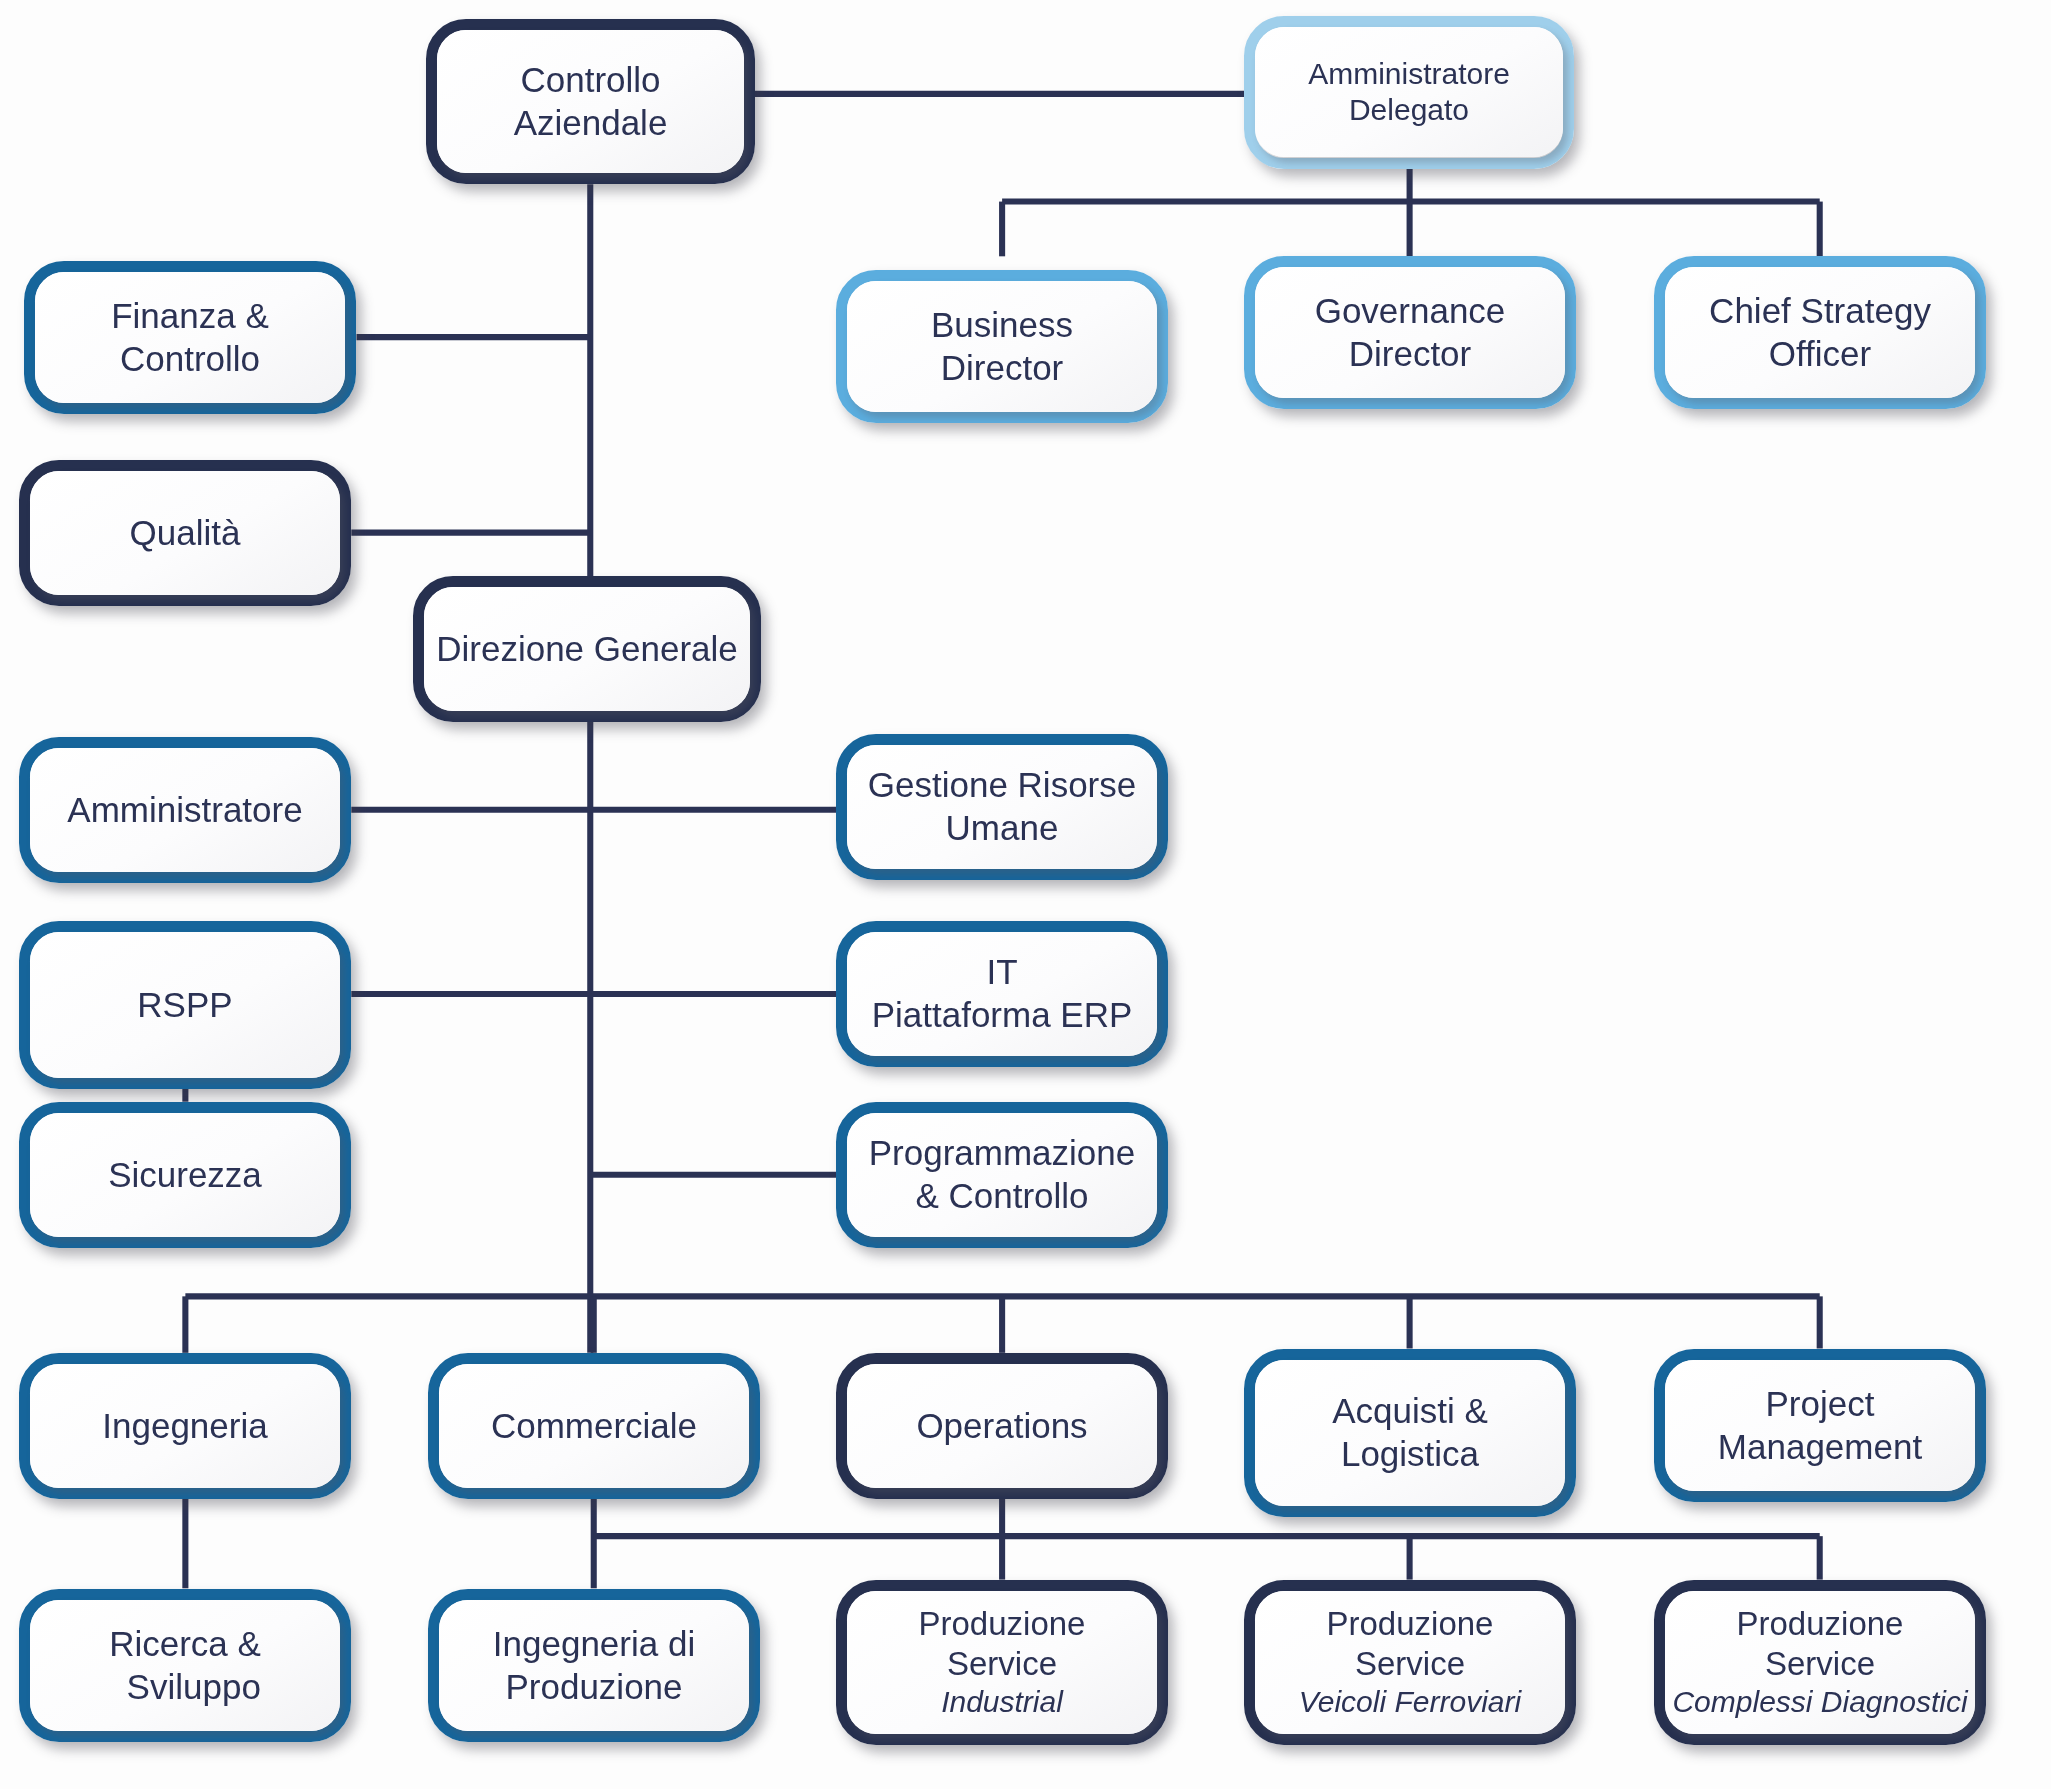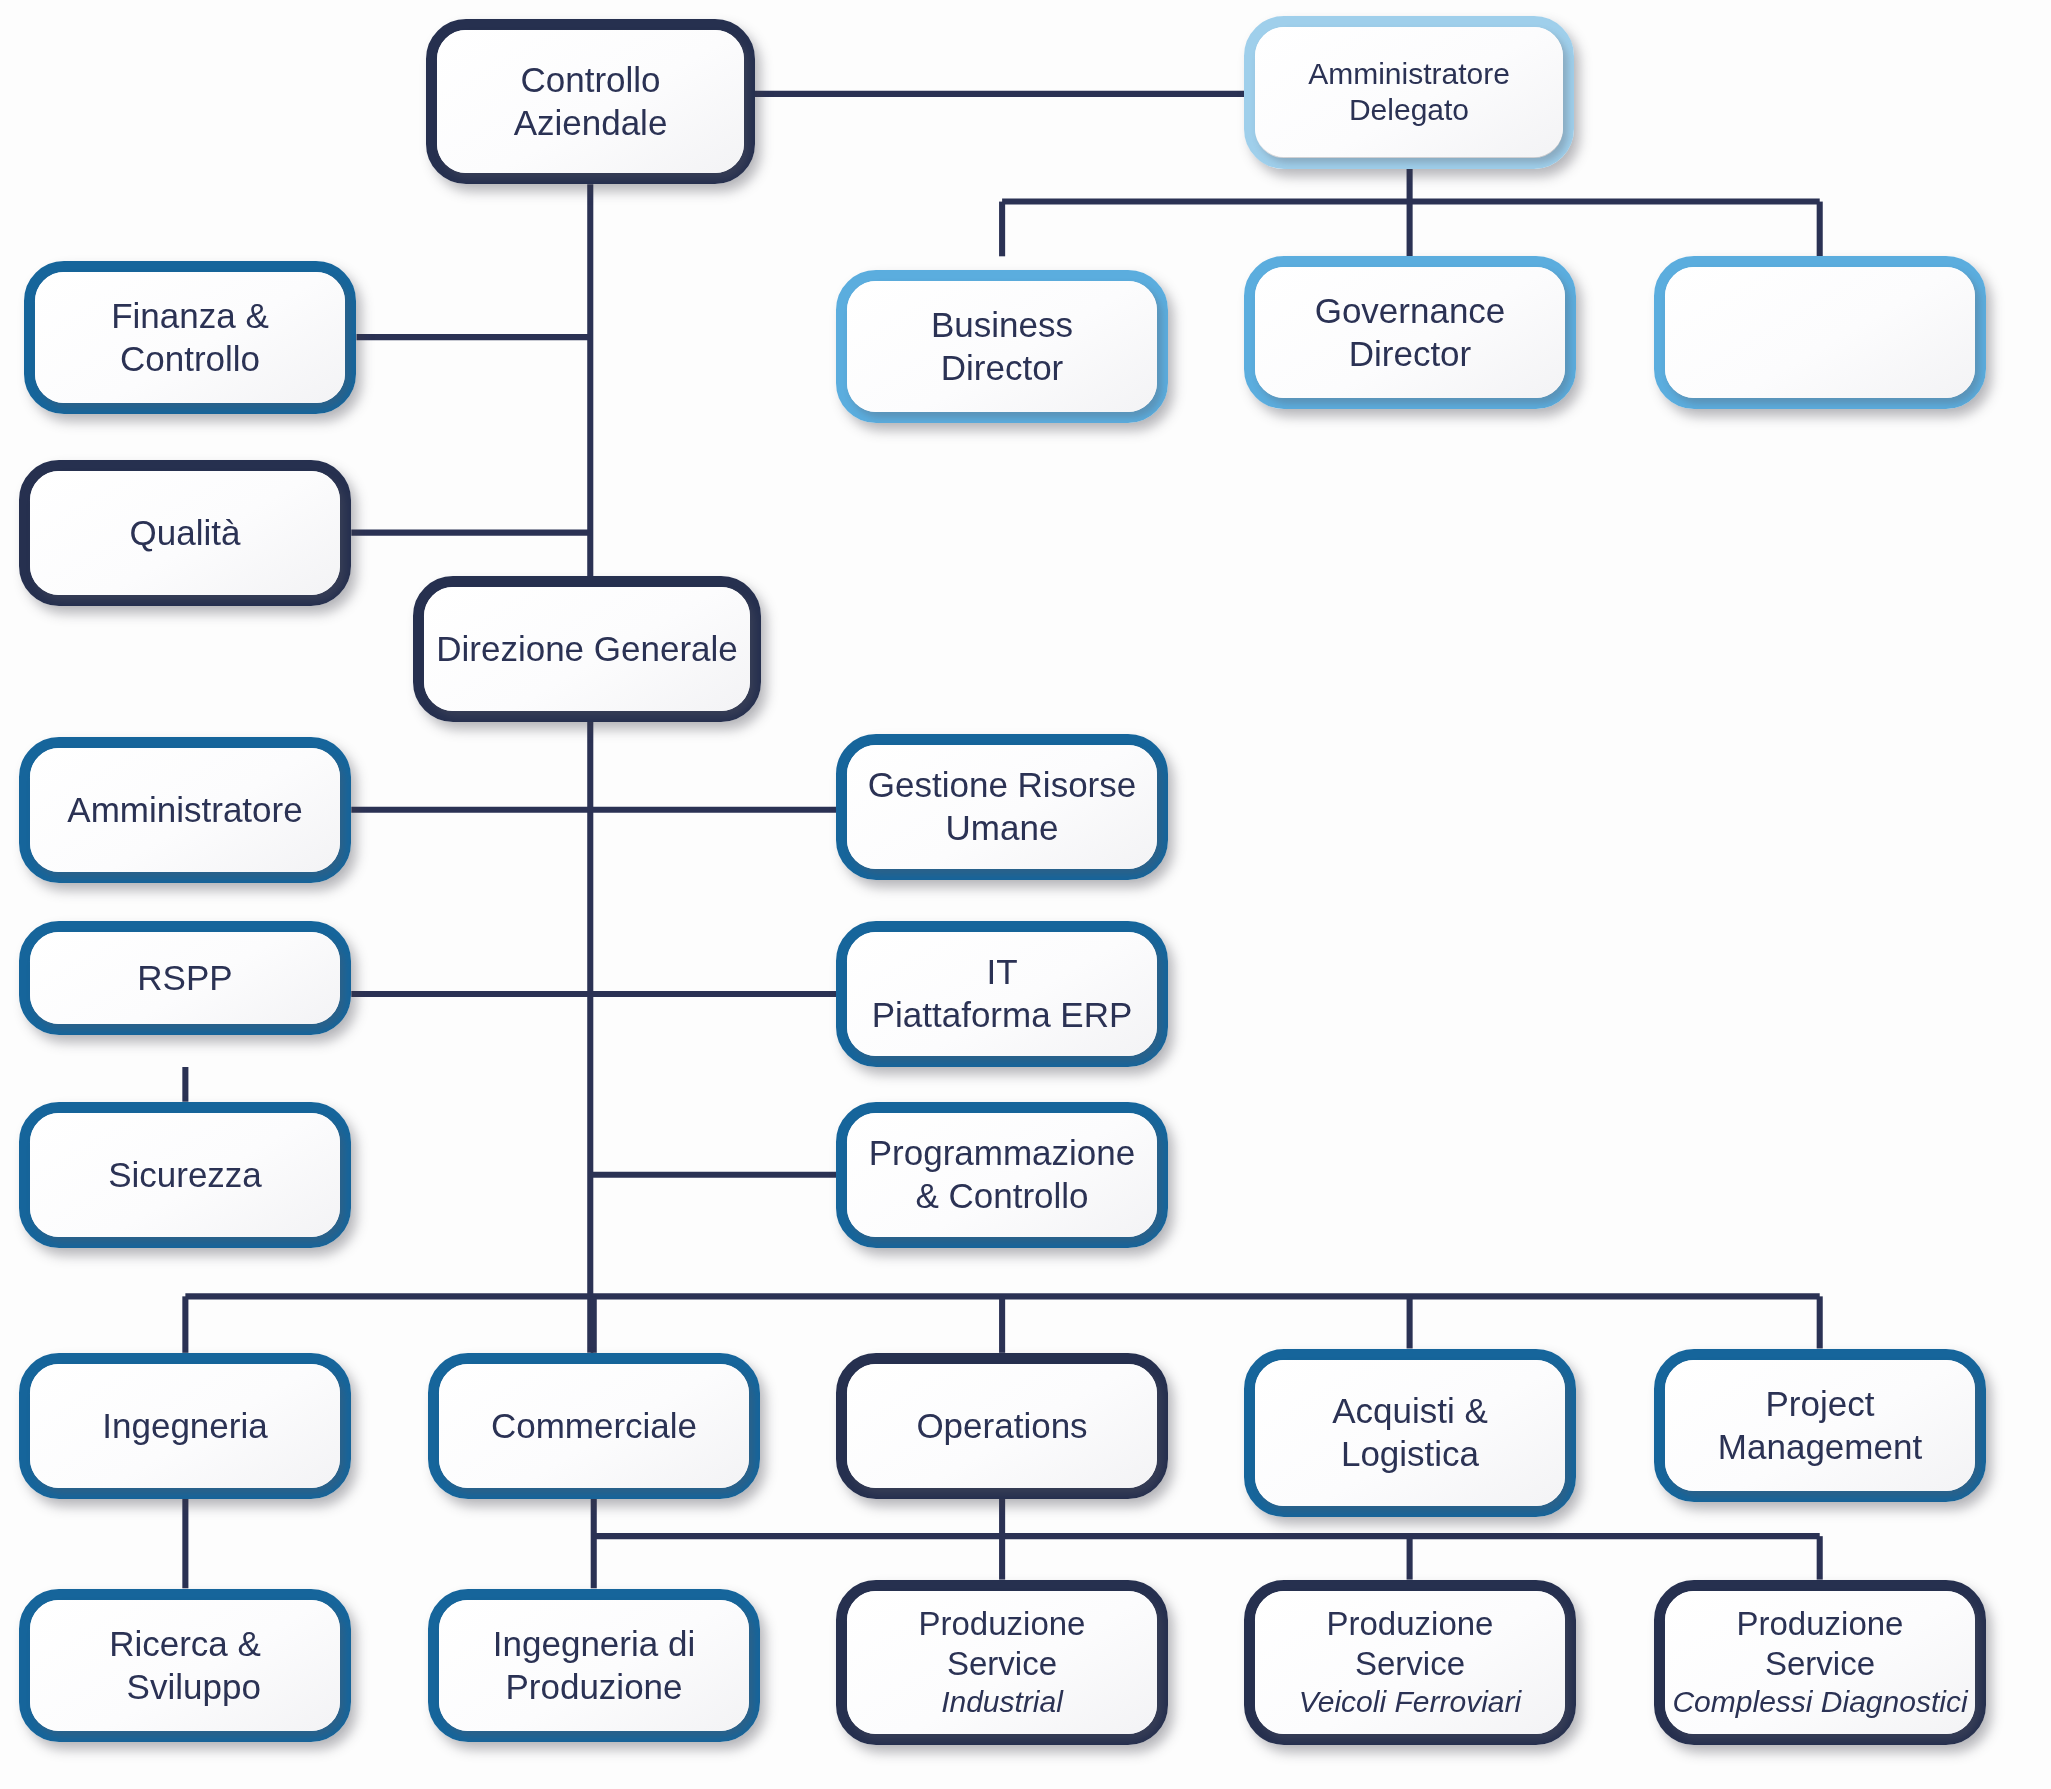--- a/index.html
+++ b/index.html
@@ -118,20 +118,22 @@
     </div>
     <div class="node" style="left: 1244px; top: 256px; width: 332px; height: 153px; font-size: 35px;">
       <div class="ring mid"></div>
       <div class="card"></div>
       <div class="txt">Governance
 Director</div>
     </div>
     <div class="node" style="left: 1654px; top: 256px; width: 332px; height: 153px; font-size: 35px;">
       <div class="ring mid"></div>
       <div class="card"></div>
+      <div class="txt">Chief Strategy
+Officer</div>
     </div>
     <div class="node" style="left: 24px; top: 261px; width: 332px; height: 153px; font-size: 35px;">
       <div class="ring steel"></div>
       <div class="card"></div>
       <div class="txt">Finanza &amp;
 Controllo</div>
     </div>
     <div class="node" style="left: 19px; top: 460px; width: 332px; height: 146px; font-size: 35px;">
       <div class="ring navy"></div>
       <div class="card"></div>
@@ -146,21 +148,21 @@
       <div class="ring steel"></div>
       <div class="card"></div>
       <div class="txt">Amministratore</div>
     </div>
     <div class="node" style="left: 836px; top: 734px; width: 332px; height: 146px; font-size: 35px;">
       <div class="ring steel"></div>
       <div class="card"></div>
       <div class="txt">Gestione Risorse
 Umane</div>
     </div>
-    <div class="node" style="left: 19px; top: 921px; width: 332px; height: 114px; font-size: 35px;">
+    <div class="node" style="left: 19px; top: 921px; width: 332px; height: 168px; font-size: 35px;">
       <div class="ring steel"></div>
       <div class="card"></div>
       <div class="txt">RSPP</div>
     </div>
     <div class="node" style="left: 836px; top: 921px; width: 332px; height: 146px; font-size: 35px;">
       <div class="ring steel"></div>
       <div class="card"></div>
       <div class="txt">IT
 Piattaforma ERP</div>
     </div>

